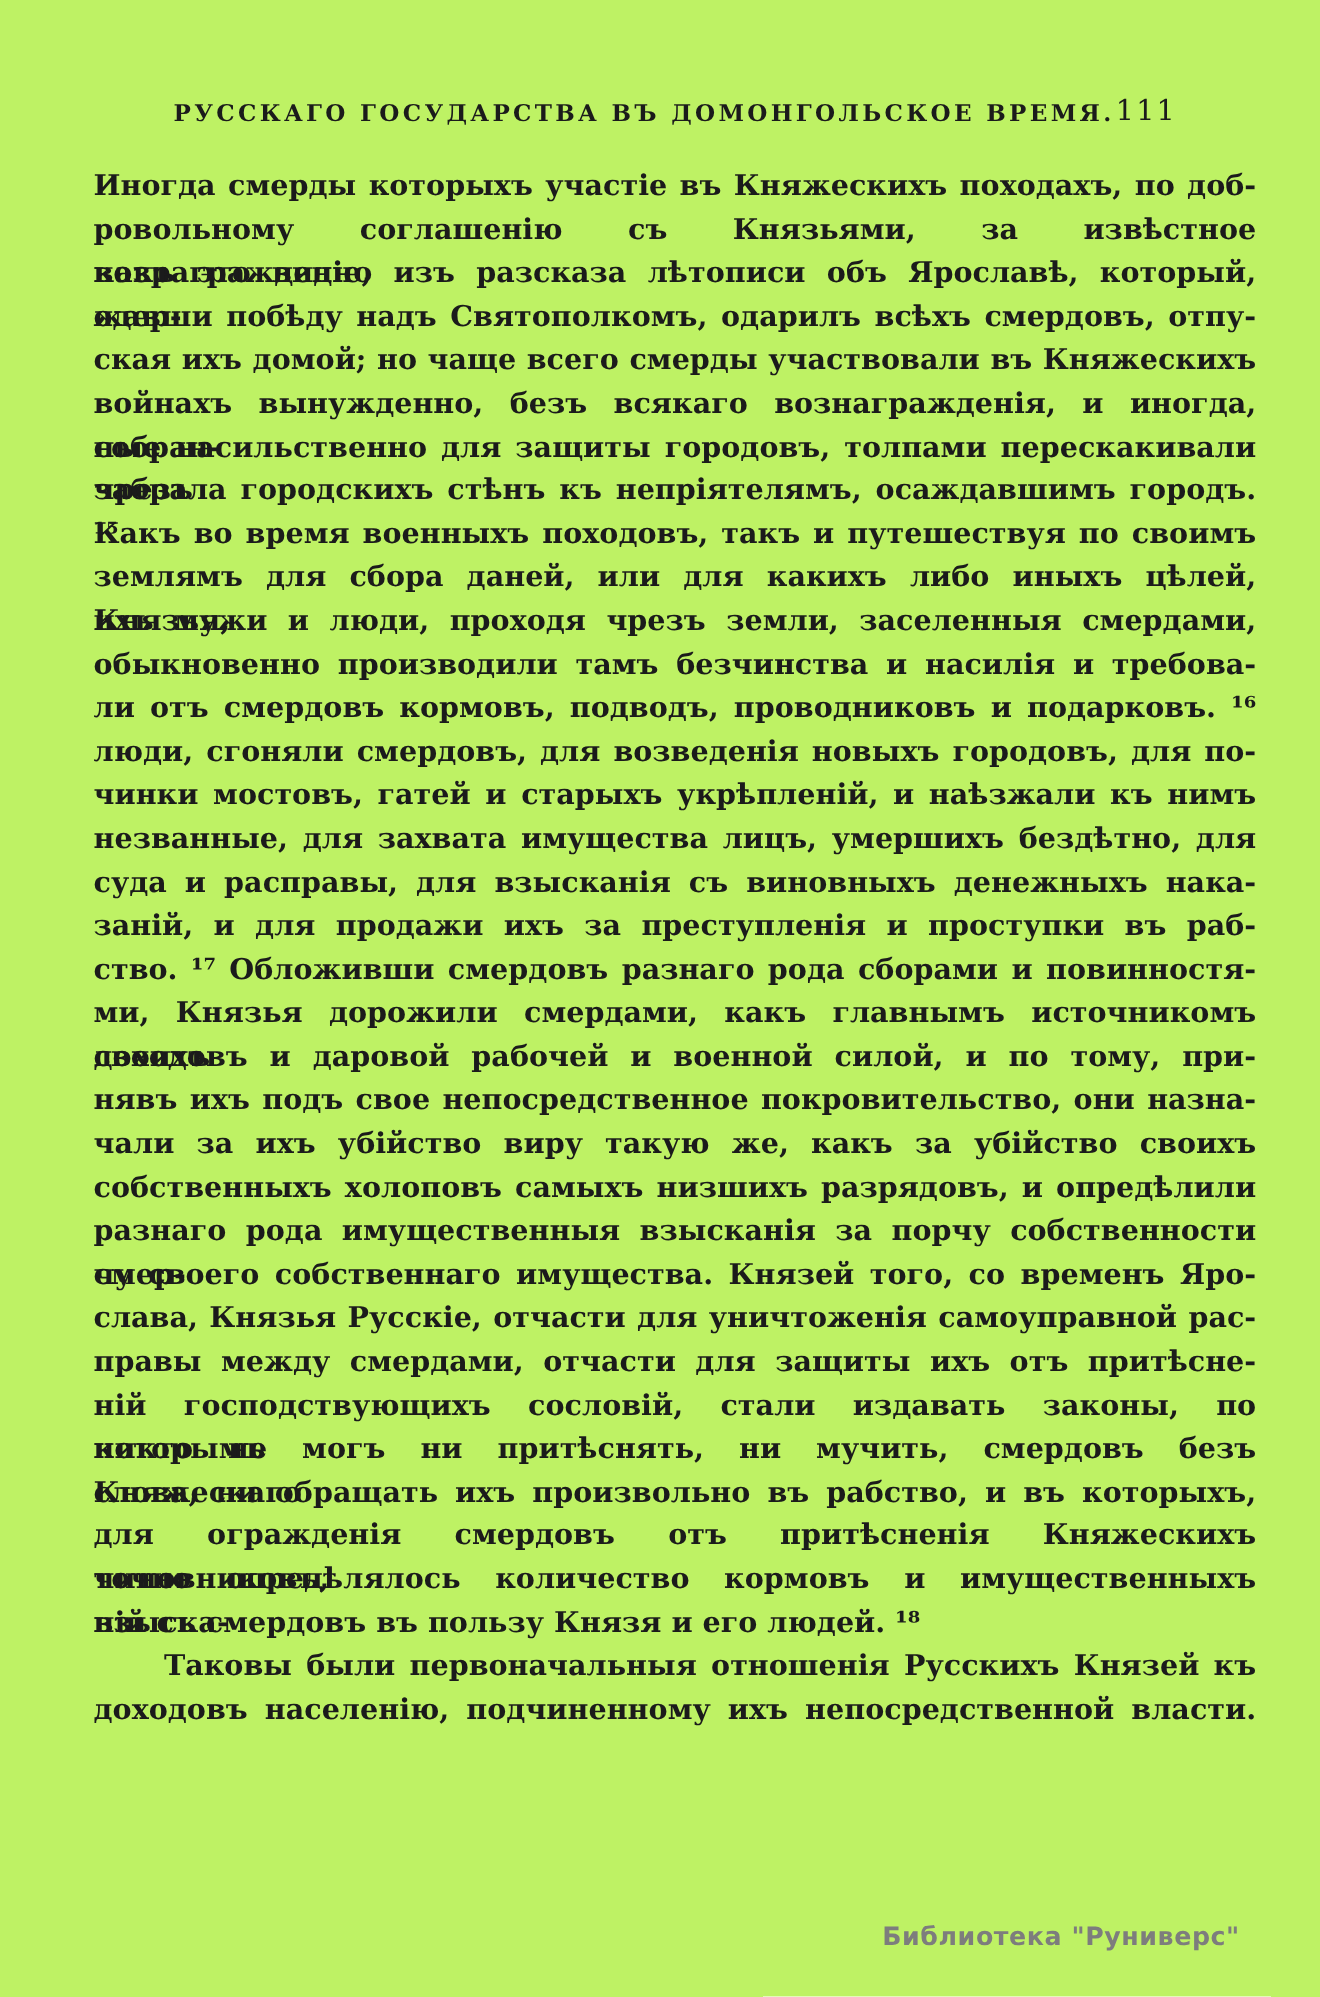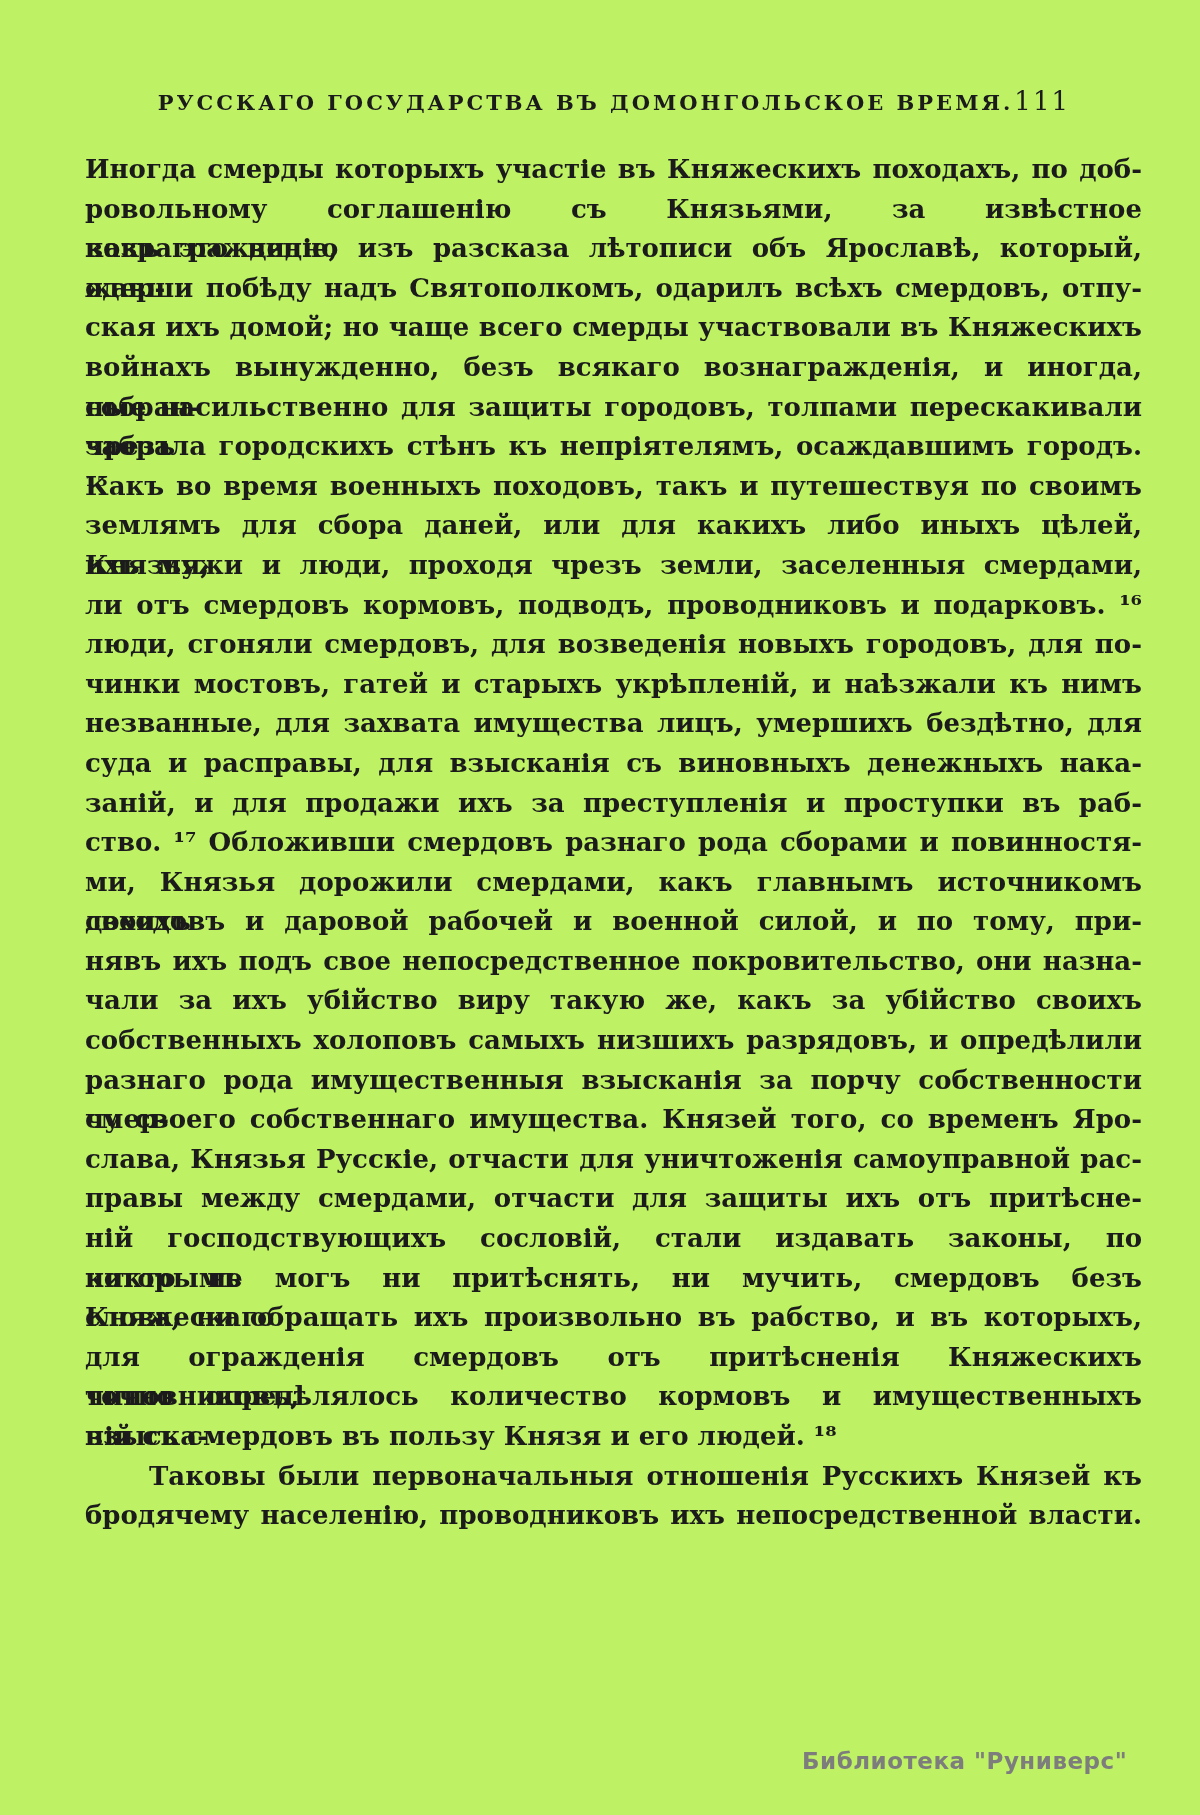--- a/index.html
+++ b/index.html
@@ -77,20 +77,21 @@
       <div class="line">ровольному соглашенію съ Князьями, за извѣстное возрагражденіе,</div>
       <div class="line">какъ это видно изъ разсказа лѣтописи объ Ярославѣ, который, одер-</div>
       <div class="line">жавши побѣду надъ Святополкомъ, одарилъ всѣхъ смердовъ, отпу-</div>
       <div class="line">ская ихъ домой; но чаще всего смерды участвовали въ Княжескихъ</div>
       <div class="line">войнахъ вынужденно, безъ всякаго вознагражденія, и иногда, собран-</div>
       <div class="line">ные насильственно для защиты городовъ, толпами перескакивали чрезъ</div>
       <div class="line">забрала городскихъ стѣнъ къ непріятелямъ, осаждавшимъ городъ. ¹⁵</div>
       <div class="line">Какъ во время военныхъ походовъ, такъ и путешествуя по своимъ</div>
       <div class="line">землямъ для сбора даней, или для какихъ либо иныхъ цѣлей, Князья,</div>
       <div class="line">ихъ мужи и люди, проходя чрезъ земли, заселенныя смердами,</div>
+      <div class="line">обыкновенно производили тамъ безчинства и насилія и требова-</div>
       <div class="line">ли отъ смердовъ кормовъ, подводъ, проводниковъ и подарковъ. ¹⁶</div>
       <div class="line">люди, сгоняли смердовъ, для возведенія новыхъ городовъ, для по-</div>
       <div class="line">чинки мостовъ, гатей и старыхъ укрѣпленій, и наѣзжали къ нимъ</div>
       <div class="line">незванные, для захвата имущества лицъ, умершихъ бездѣтно, для</div>
       <div class="line">суда и расправы, для взысканія съ виновныхъ денежныхъ нака-</div>
       <div class="line">заній, и для продажи ихъ за преступленія и проступки въ раб-</div>
       <div class="line">ство. ¹⁷ Обложивши смердовъ разнаго рода сборами и повинностя-</div>
       <div class="line">ми, Князья дорожили смердами, какъ главнымъ источникомъ своихъ</div>
       <div class="line">доходовъ и даровой рабочей и военной силой, и по тому, при-</div>
       <div class="line">нявъ ихъ подъ свое непосредственное покровительство, они назна-</div>
@@ -100,17 +101,17 @@
       <div class="line">чу своего собственнаго имущества. Князей того, со временъ Яро-</div>
       <div class="line">слава, Князья Русскіе, отчасти для уничтоженія самоуправной рас-</div>
       <div class="line">правы между смердами, отчасти для защиты ихъ отъ притѣсне-</div>
       <div class="line">ній господствующихъ сословій, стали издавать законы, по которымъ</div>
       <div class="line">никто не могъ ни притѣснять, ни мучить, смердовъ безъ Княжескаго</div>
       <div class="line">слова, ни обращать ихъ произвольно въ рабство, и въ которыхъ,</div>
       <div class="line">для огражденія смердовъ отъ притѣсненія Княжескихъ чиновниковъ,</div>
       <div class="line">точно опредѣлялось количество кормовъ и имущественныхъ взыска-</div>
       <div class="line nojust">ній съ смердовъ въ пользу Князя и его людей. ¹⁸</div>
       <div class="line indent">Таковы были первоначальныя отношенія Русскихъ Князей къ</div>
-      <div class="line">бродячему населенію, проводниковъ ихъ непосредственной власти.</div>
+      <div class="line">доходовъ населенію, подчиненному ихъ непосредственной власти.</div>
     </div>
 
   <div class="watermark">Библиотека "Руниверс"</div>
 </div>
 
 </body></html>

